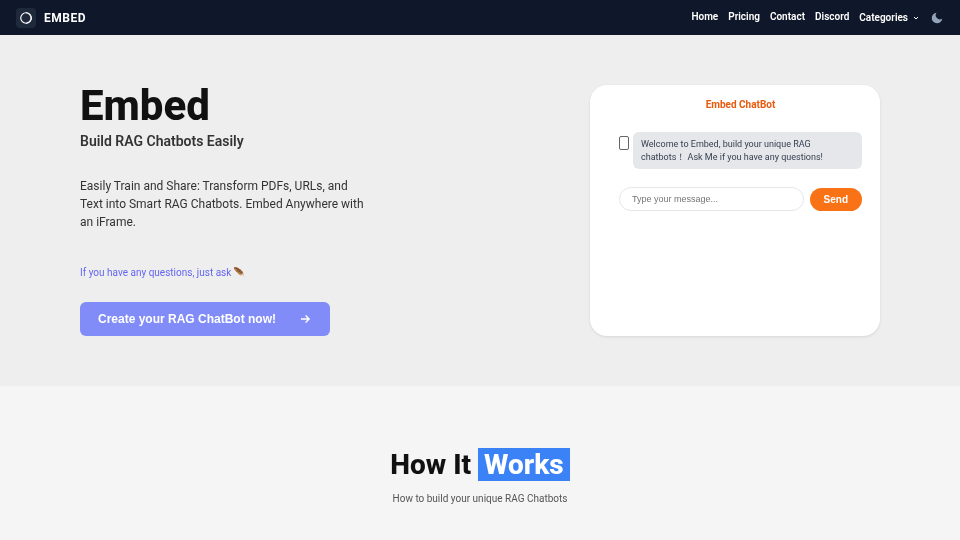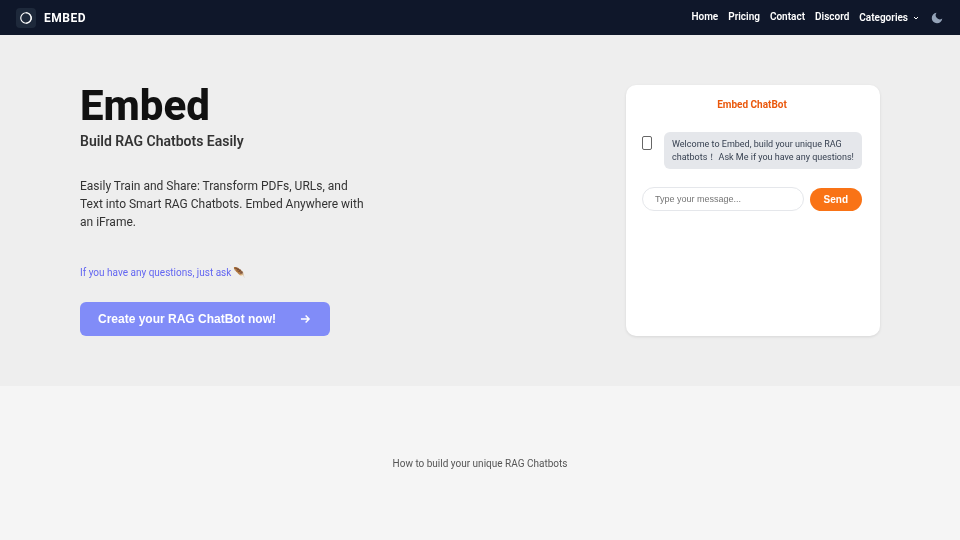--- a/index.html
+++ b/index.html
@@ -18,23 +18,23 @@
     .hero { background: #eeeeee; padding: 50px 0 50px 0; display: flex; justify-content: center; }
     .hero-inner { width: 800px; display: flex; gap: 30px; }
     .hero-left { flex: 1; padding-left: 0; }
     .hero-title { font-size: 42px; font-weight: 800; color: #111; line-height: 1; }
     .hero-subtitle { font-size: 14px; font-weight: 600; color: #333; margin-top: 6px; }
     .hero-desc { font-size: 12px; color: #333; margin-top: 28px; line-height: 1.5; max-width: 290px; }
     .hero-note { font-size: 10px; color: #6366f1; margin-top: 36px; }
     .cta-button { background: #818cf8; color: #fff; border: none; padding: 10px 18px; border-radius: 6px; font-size: 12px; font-weight: 700; margin-top: 24px; cursor: pointer; display: flex; align-items: center; gap: 22px; }
     .cta-button svg { width: 14px; height: 14px; }
     
-    .chatbot-card { background: #fff; border-radius: 10px; box-shadow: 0 1px 3px rgba(0,0,0,0.1); padding: 14px 18px 20px 16px; width: 254px; }
+    .chatbot-card { background: #fff; border-radius: 17px; box-shadow: 0 1px 3px rgba(0,0,0,0.1); padding: 14px 18px 20px 29px; width: 290px; }
     .chatbot-title { color: #ea580c; font-size: 10px; font-weight: 700; text-align: center; }
-    .chatbot-msg-row { display: flex; gap: 12px; margin-top: 22px; align-items: flex-start; }
+    .chatbot-msg-row { display: flex; gap: 4px; margin-top: 22px; align-items: flex-start; }
     .chatbot-avatar { width: 10px; height: 14px; border: 1px solid #666; border-radius: 2px; flex-shrink: 0; margin-top: 4px; }
     .chatbot-bubble { background: #e5e7eb; padding: 6px 8px; border-radius: 6px; font-size: 9px; color: #374151; line-height: 1.4; }
     .chatbot-input-row { display: flex; gap: 6px; margin-top: 18px; align-items: center; }
     .chatbot-input { flex: 1; border: 1px solid #e5e7eb; border-radius: 14px; padding: 6px 12px; font-size: 9px; color: #9ca3af; }
     .send-button { background: #f97316; color: #fff; border: none; border-radius: 14px; padding: 6px 14px; font-size: 10px; font-weight: 600; cursor: pointer; }
     
     .how-section { background: #f5f5f5; padding: 60px 0 0 0; text-align: center; position: relative; }
     .steps-label { color: #3b82f6; font-size: 9px; font-weight: 700; letter-spacing: 0.5px; }
     .how-title { font-size: 28px; font-weight: 800; color: #111; margin-top: 2px; }
     .how-title-highlight { background: #3b82f6; color: #fff; padding: 0 6px; }
@@ -92,15 +92,18 @@
       </div>
       <div class="chatbot-input-row">
         <input class="chatbot-input" placeholder="Type your message..." style="">
         <button class="send-button">Send</button>
       </div>
     </div>
   </div>
 </section>
 
 <section class="how-section">
+  <h2 class="how-title">
+    <span>How It </span><span class="how-title-highlight">Works</span>
+  </h2>
   <p class="how-desc">How to build your unique RAG Chatbots</p>
 
 </section>
 
 </body></html>

